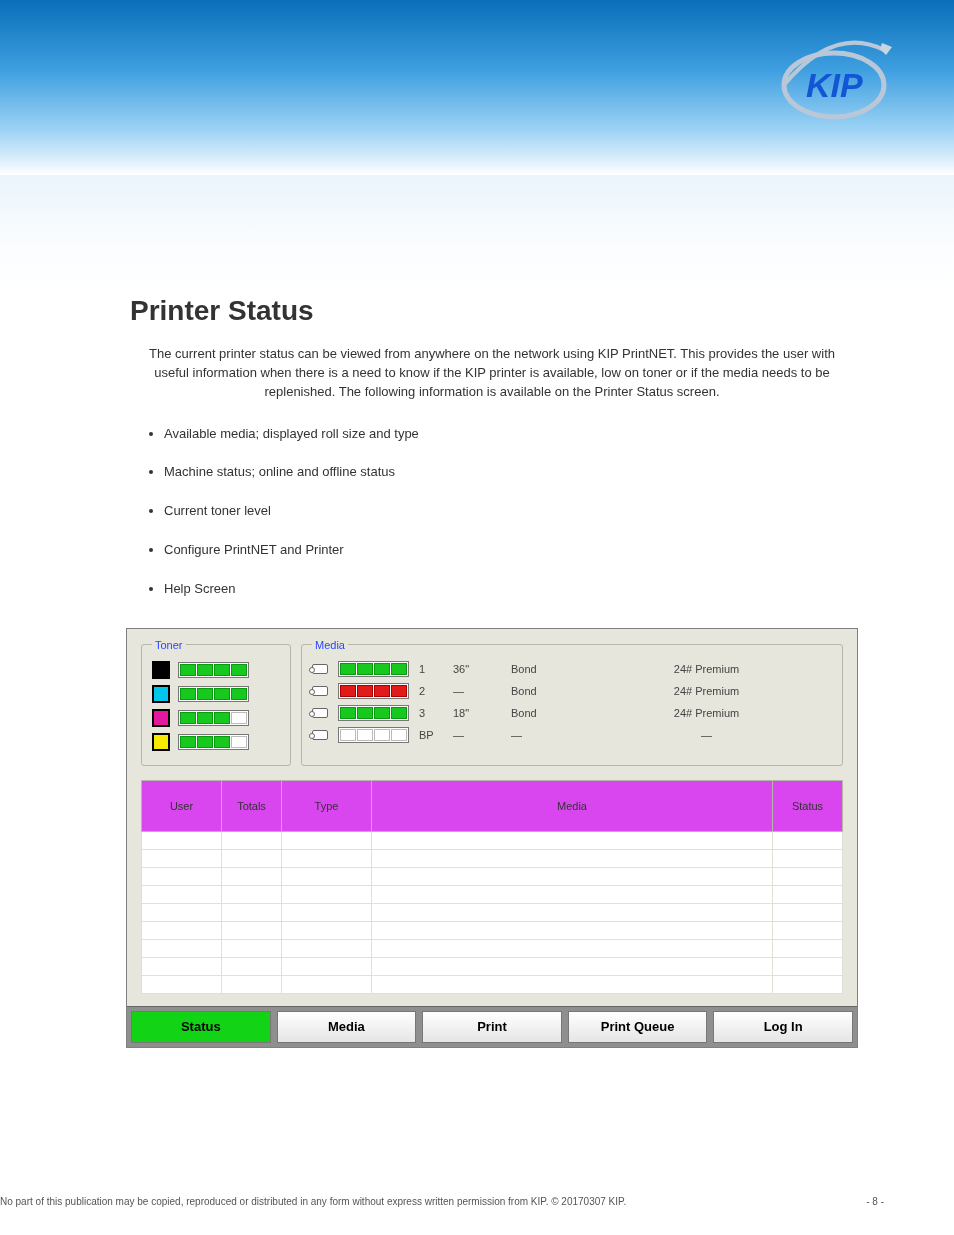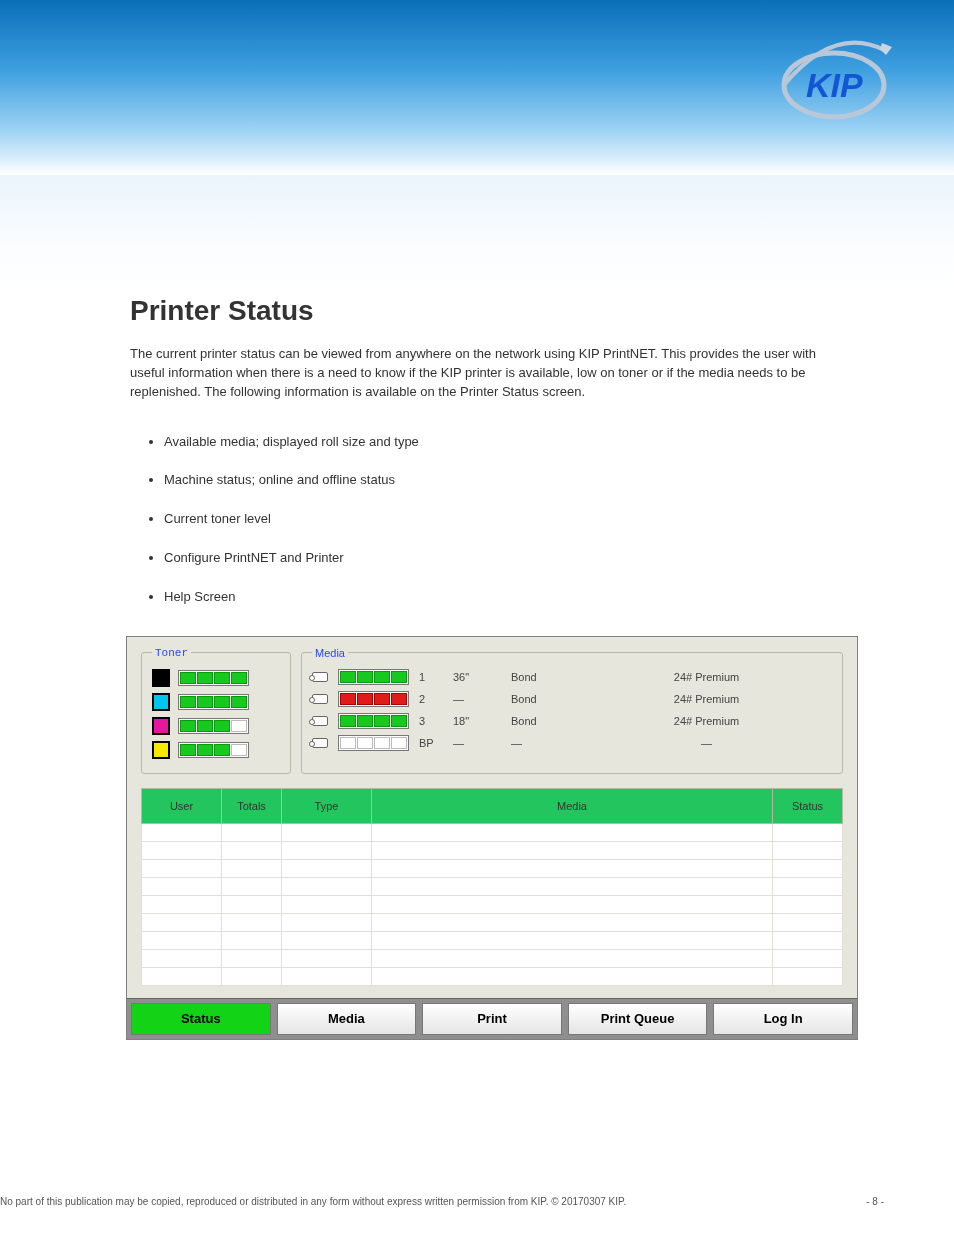--- a/index.html
+++ b/index.html
@@ -9,38 +9,38 @@
 .page-header {
   height: 175px;
   background: linear-gradient(to bottom, #0a6fb9 0%, #3e9fe0 40%, #9fd4f5 75%, #d7ecfb 90%, #fff 100%);
   position: relative;
 }
 .kip-logo { position: absolute; top: 35px; right: 60px; width: 120px; height: 90px; }
 .fade-band { height: 120px; background: linear-gradient(to bottom, #eaf4fc 0%, #fbfdff 60%, #fff 100%); }
 
 .doc-body { padding: 0 100px 0 130px; font-size: 13px; color: #333; }
 .section-title { font-size: 28px; font-weight: bold; margin-bottom: 18px; }
-.intro { line-height: 1.45; margin-bottom: 32px; }
+.intro { line-height: 1.45; margin-bottom: 24px; text-align: center; }
 
 .two-col { display: flex; gap: 60px; margin-bottom: 8px; margin-left: 10px; align-items: flex-end;}
 .two-col ul { list-style: disc; padding-left: 24px; }
 .two-col li { margin-bottom: 22px; line-height: 1.3; }
 
 
 .ui-shot { margin: 0 -4px; border:1px solid #808080; background:#e6e6dc; font-size:11px; color:#333; }
 .ui-titlebar { display:flex; align-items:center; background:#fff; border-bottom:1px solid #808080; }
 .power-btn { width:38px; height:38px; background:#08c40a; display:flex; align-items:center; justify-content:center; margin:2px 6px 2px 2px; border:1px solid #888; }
 .power-btn svg { width:22px; height:22px; }
 .ui-title { font-size:20px; color:#222; font-family: Arial, sans-serif; }
 
 .ui-content { padding:10px 14px 12px; }
 .panels { display:flex; gap:10px; margin-bottom:14px; }
 fieldset { border:1px solid #b7b7a8; border-radius:3px; padding:10px 10px 8px; background:#e6e6dc; }
 legend { color:#2846ff; font-size:11px; padding:0 3px; }
-.toner-panel { width:150px;font-family:Liberation Mono, monospace; }
+.toner-panel { width:150px; }
 .media-panel { flex:1; }
 
 .toner-row { display:flex; align-items:center; gap:8px; margin-bottom:6px; }
 .swatch { width:18px; height:18px; border:2px solid #000; }
 .bar4 { display:flex; gap:1px; border:1px solid #777; padding:1px; background:#fff; }
 .seg { width:16px; height:12px; }
 .seg.g { background:#17c81e; border:1px solid #0a9a10; }
 .seg.r { background:#e11a1a; border:1px solid #a00; }
 .seg.e { background:#fff; border:1px solid #bbb; }
 
@@ -48,21 +48,21 @@
 .roll-icon { width:16px; height:10px; border:1px solid #666; border-radius:2px; background:#fff; position:relative; }
 .roll-icon::before{content:"";position:absolute;left:-4px;top:2px;width:4px;height:4px;border:1px solid #666;border-radius:50%;background:#fff;}
 .mcol { width:60px; text-align:left; color:#444; }
 .mcol.num{width:24px;}
 .mcol.size{width:48px;}
 .mcol.type{width:60px;}
 .mcol.desc{flex:1;text-align:center;}
 
 
 .qtable { width:100%; border:1px solid #9a9a8c; background:#fff; border-collapse:collapse; }
-.qtable th { background:#22c55e; border:1px solid #b7b7a8; color:#333; font-weight:normal; padding:11px 4px; font-size:11px;margin-top:8px; }
+.qtable th { background:#d946ef; border:1px solid #b7b7a8; color:#333; font-weight:normal; padding:19px 4px; font-size:11px;margin-top:8px; }
 .qtable td { border:1px solid #e0e0d4; height:18px; }
 .col-user{width:80px;} .col-totals{width:60px;} .col-type{width:90px;} .col-status{width:70px;}
 
 .mid-buttons { display:flex; justify-content:space-between; margin-top:54px; padding:0 2px; }
 .mid-buttons button { width:130px; height:28px; background:#f5f5f0; border:1px solid #888; font-size:12px; cursor:pointer;}
 
 .tabbar { display:flex; gap:6px; background:#8f8f8f; padding:4px; border-top:1px solid #666;}
 .tabbar button { flex:1; height:32px; border:1px solid #777; background:linear-gradient(#fff,#e5e5e5); font-size:13px; font-weight:bold; cursor:pointer;}
 .tabbar button.active { background:#12d316; }
 

